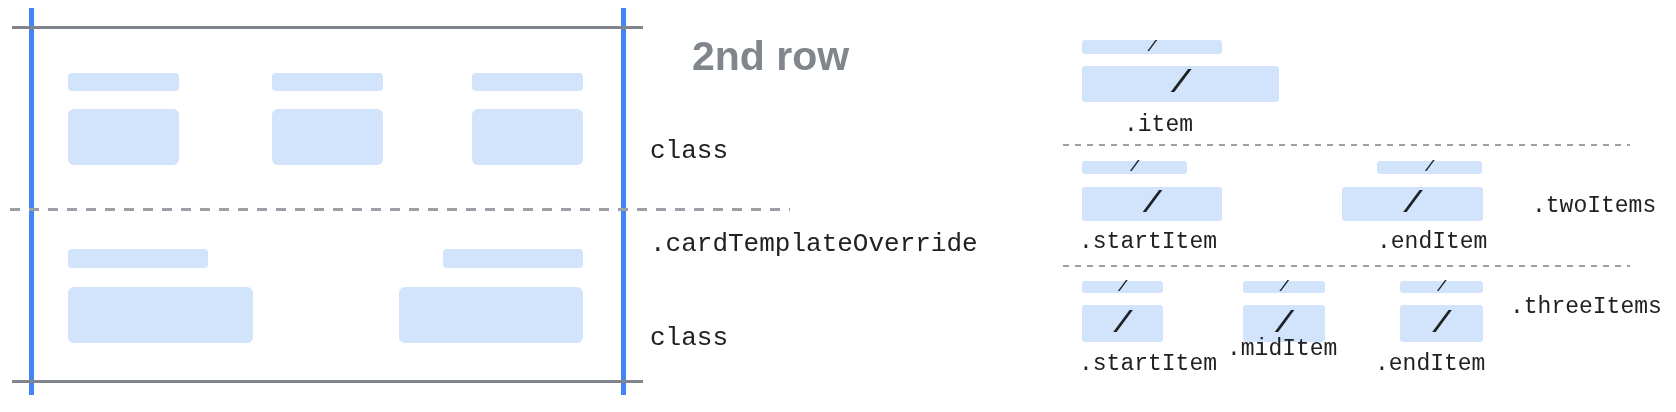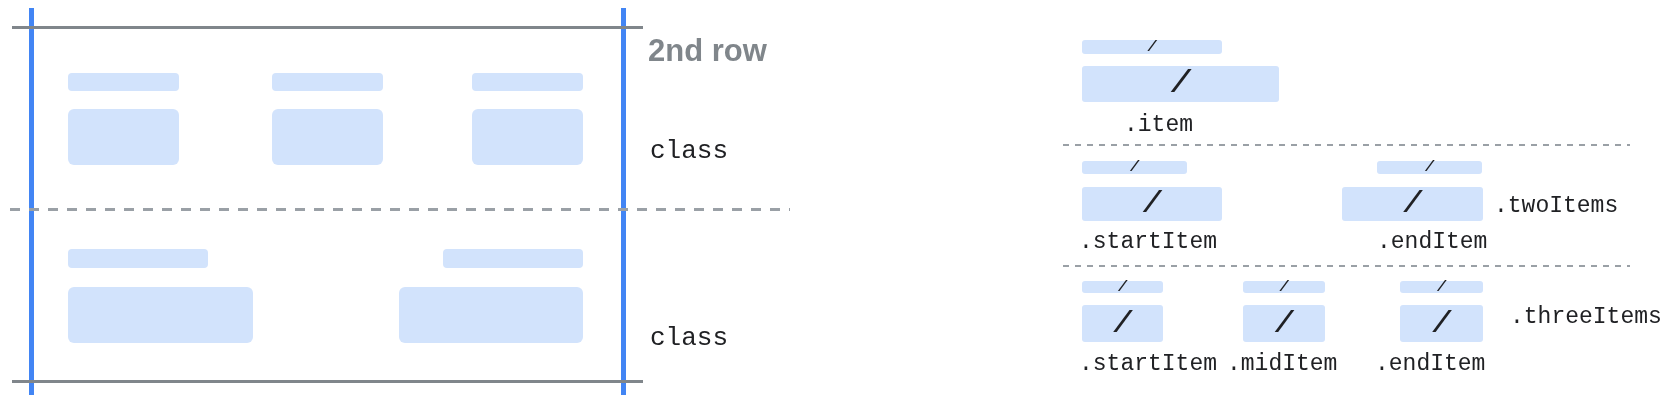--- a/index.html
+++ b/index.html
@@ -17,22 +17,22 @@
   .wblock{position:absolute;background:var(--bar-fill,#d2e3fc);border-radius:6px;}
   
   .lbar{position:absolute;background:var(--bar-fill,#d2e3fc);border-radius:3px;
         display:flex;align-items:center;justify-content:center;}
   .slash{font-family:"Liberation Mono",monospace;font-weight:700;font-style:italic;
          color:var(--code-text,#202124);line-height:1;}
   .slash-sm{font-size:15px;}
   .slash-lg{font-size:30px;}
   .slash-xl{font-size:32px;}
   
-  .heading{position:absolute;font-weight:700;font-size:31px;line-height:1.05;
-           color:var(--heading-gray,#80868b);}
+  .heading{position:absolute;font-weight:700;font-size:41px;line-height:1.05;
+           color:var(--heading-gray,#80868b);margin-left:44px;}
   .code{position:absolute;font-family:"Liberation Mono",monospace;font-size:26px;
         line-height:31px;color:var(--code-text,#202124);white-space:pre;}
   .mlabel{position:absolute;font-family:"Liberation Mono",monospace;font-size:23px;
           line-height:27px;color:var(--code-text,#202124);white-space:pre;}
 </style>
 </head>
 <body>
 
 <div class="canvas">
 
@@ -50,20 +50,21 @@
   <div class="wblock" style="left:472px;top:109px;width:111px;height:56px"></div>
 
   <div class="wbar" style="left:68px;top:249px;width:140px;height:19px"></div>
   <div class="wblock" style="left:68px;top:287px;width:185px;height:56px"></div>
   <div class="wbar" style="left:443px;top:249px;width:140px;height:19px"></div>
   <div class="wblock" style="left:399px;top:287px;width:184px;height:56px"></div>
 
   <div class="heading" style="left:648px;top:35px">2nd row</div>
   <div class="code" style="left:650px;top:74px">
     <div>class</div>
+    <div>.cardTemplateOverride</div>
     
   </div>
 
   <div class="code" style="left:650px;top:261px">
     <div>class</div>
     
     
     
   </div>
 
@@ -84,21 +85,21 @@
     <span class="slash slash-lg">/</span>
   </div>
   <div class="lbar" style="left:1377px;top:161px;width:105px;height:13px">
     <span class="slash slash-sm">/</span>
   </div>
   <div class="lbar" style="left:1342px;top:187px;width:141px;height:34px">
     <span class="slash slash-lg">/</span>
   </div>
   <div class="mlabel" style="left:1079px;top:229px">.startItem</div>
   <div class="mlabel" style="left:1377px;top:229px">.endItem</div>
-  <div class="mlabel" style="left:1494px;top:193px">.twoItems</div>
+  <div class="mlabel" style="left:1532px;top:193px">.twoItems</div>
 
   <div class="dotsep" style="left:1063px;top:265px;width:567px"></div>
 
   <div class="lbar" style="left:1082px;top:281px;width:81px;height:12px">
     <span class="slash slash-sm">/</span>
   </div>
   <div class="lbar" style="left:1082px;top:305px;width:81px;height:37px">
     <span class="slash slash-lg">/</span>
   </div>
   <div class="lbar" style="left:1243px;top:281px;width:82px;height:12px">
@@ -107,17 +108,17 @@
   <div class="lbar" style="left:1243px;top:305px;width:82px;height:37px">
     <span class="slash slash-lg">/</span>
   </div>
   <div class="lbar" style="left:1400px;top:281px;width:83px;height:12px">
     <span class="slash slash-sm">/</span>
   </div>
   <div class="lbar" style="left:1400px;top:305px;width:83px;height:37px">
     <span class="slash slash-lg">/</span>
   </div>
   <div class="mlabel" style="left:1079px;top:351px">.startItem</div>
-  <div class="mlabel" style="left:1227px;top:351px">.midItem</div>
+  <div class="mlabel" style="left:1227px;top:336px">.midItem</div>
   <div class="mlabel" style="left:1375px;top:351px">.endItem</div>
-  <div class="mlabel" style="left:1510px;top:304px">.threeItems</div>
+  <div class="mlabel" style="left:1510px;top:294px">.threeItems</div>
 
 </div>
 
 </body></html>

